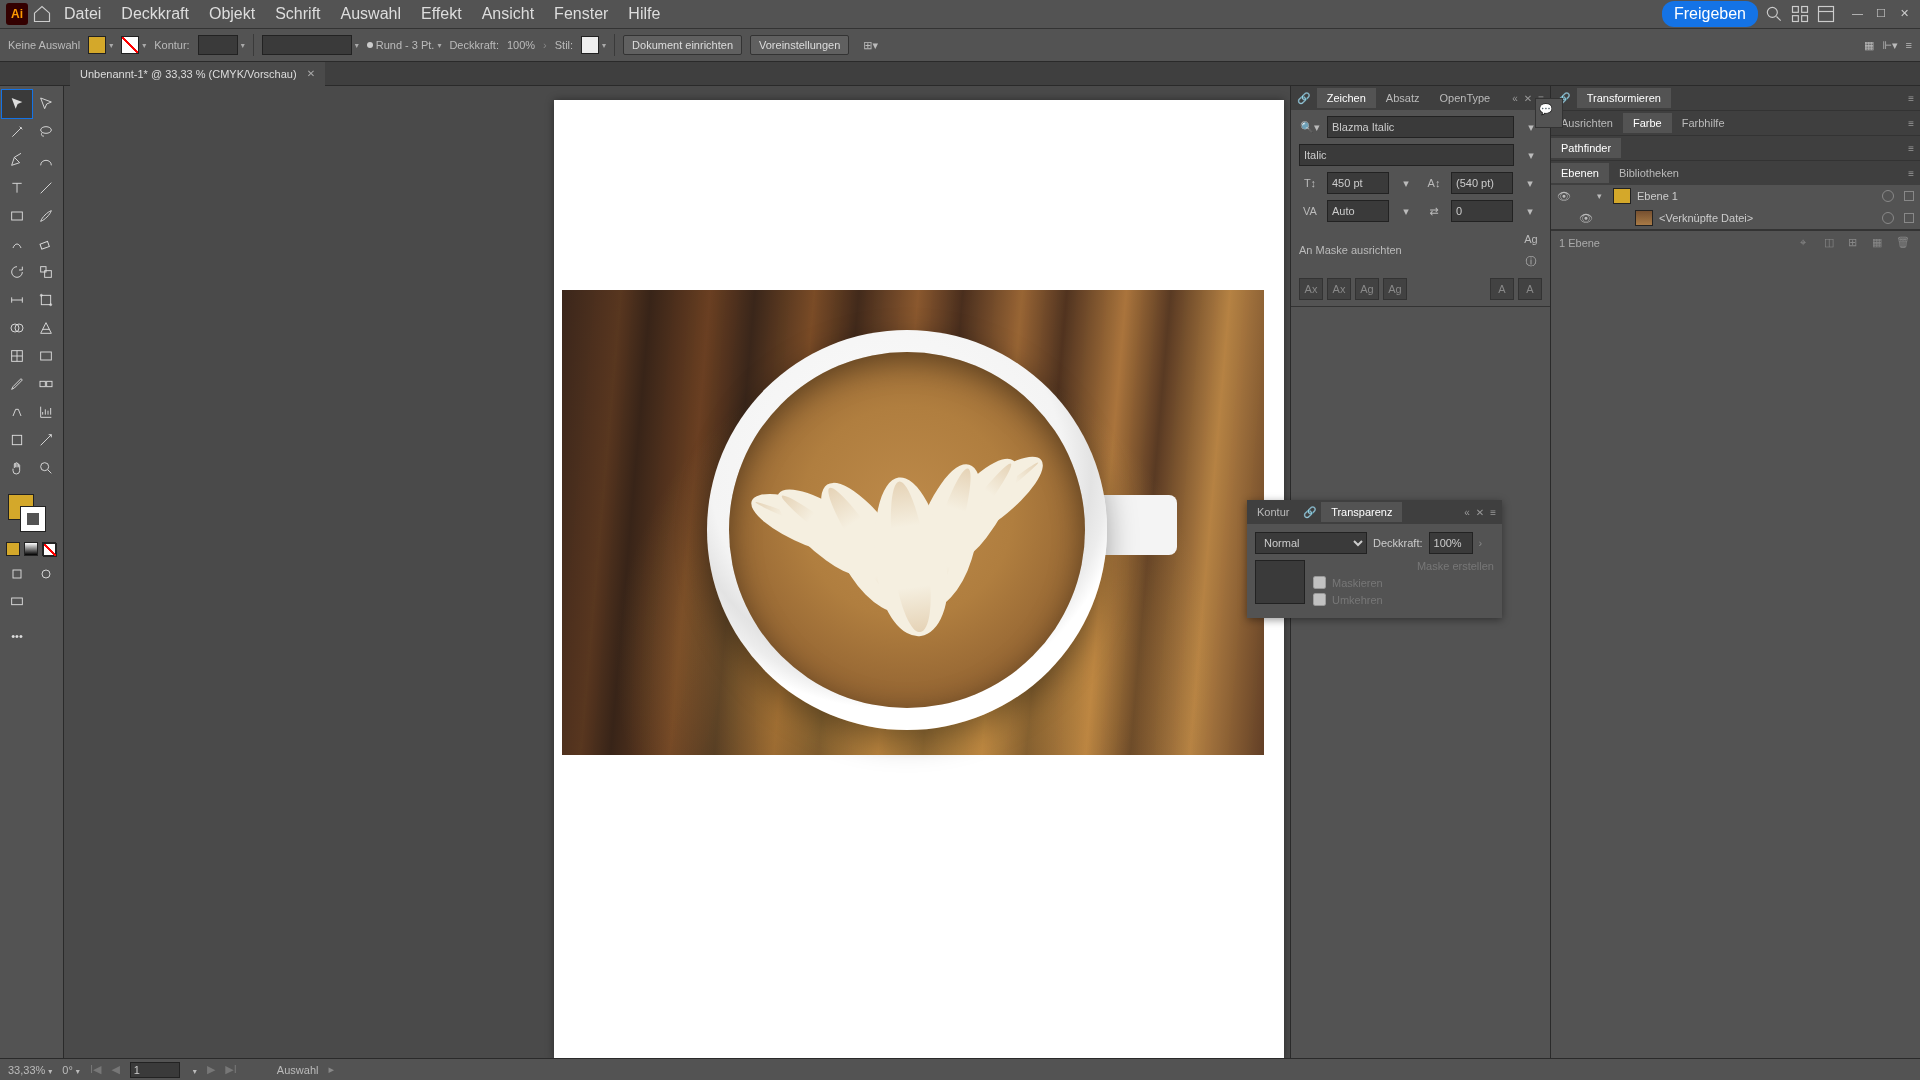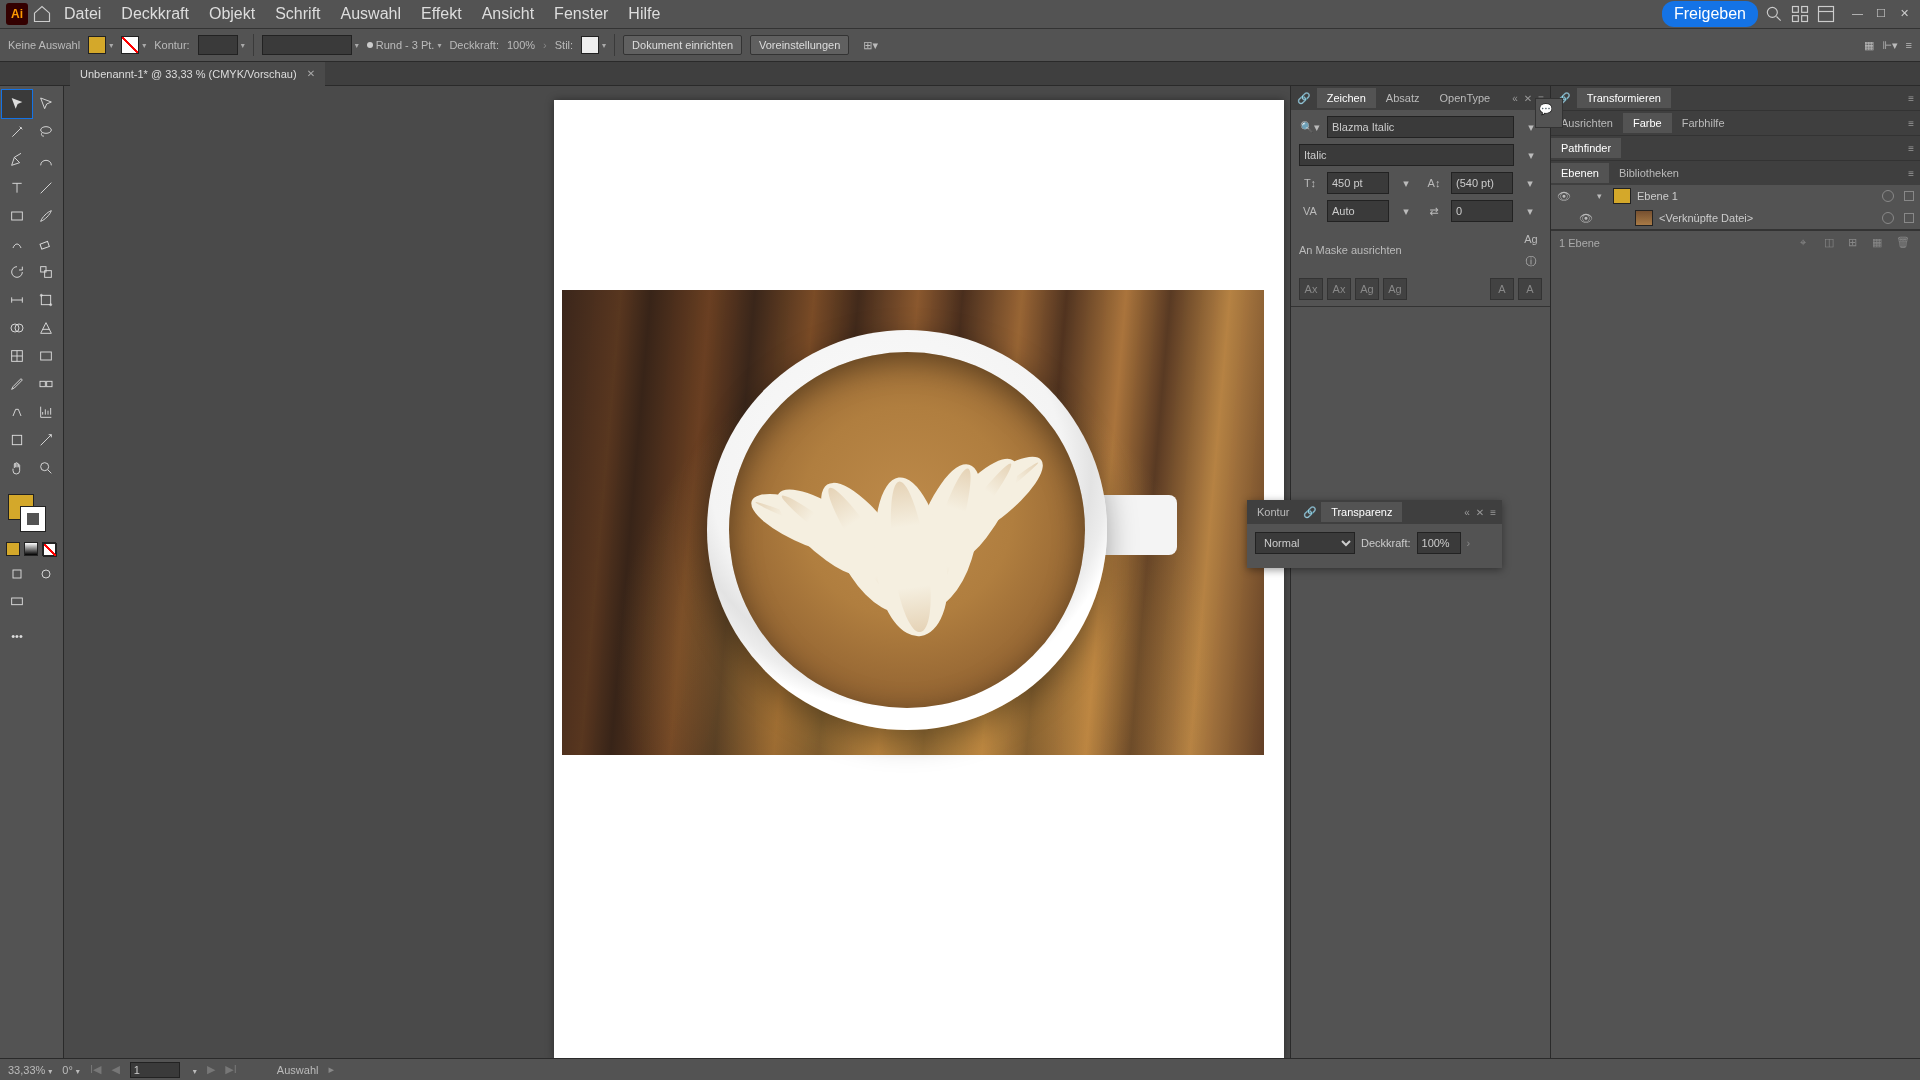--- a/index.html
+++ b/index.html
@@ -580,24 +580,38 @@
     <span style="color:#888;padding:0 4px">🔗</span>
     <div class="pt act">Transparenz</div>
     <div class="ctrl">
         <span>«</span>
         <span>✕</span>
         <span>≡</span>
       </div>
   </div>
   <div class="trans-body">
     <div class="frow">
-      <select style="width:100px"><option>Normal</option></select>
+      <select style="width:112px"><option>Normal</option></select>
       <span>Deckkraft:</span>
       <input style="width: 44px;" value="100%">
       <span style="color:#888">›</span>
+    </div>
+    <div style="display:flex;gap:8px;margin-top:6px">
+      <div style="width:50px;height:44px;background:#3a3a3a;border:1px solid #222"></div>
+      <div style="flex:1">
+        <div style="color:#777;text-align:right;font-size:11px;margin-bottom:4px">Maske erstellen</div>
+        <label>
+            <input type="checkbox" disabled="" style=""> 
+            <span>Maskieren</span>
+          </label>
+        <label>
+            <input type="checkbox" disabled="" style=""> 
+            <span>Umkehren</span>
+          </label>
+      </div>
     </div>
   </div>
 </div>
 
 <div class="iconbar">
   <div>💬</div>
 </div>
 
 <div class="status">
   <span class="dd">33,33%</span>

